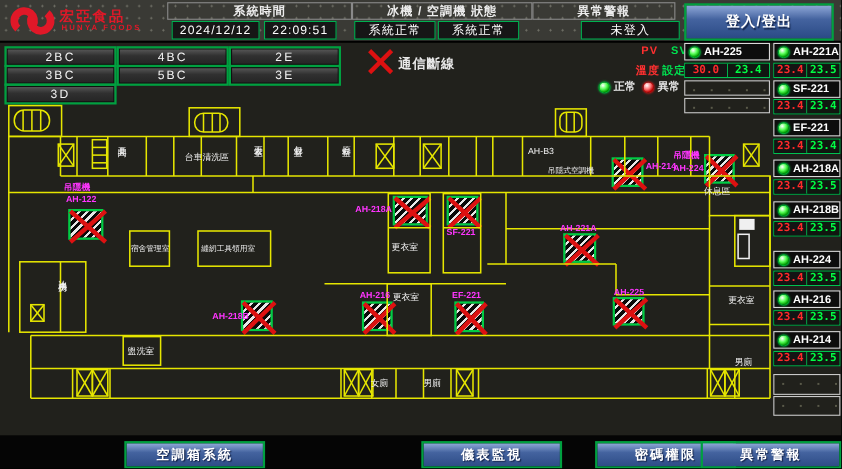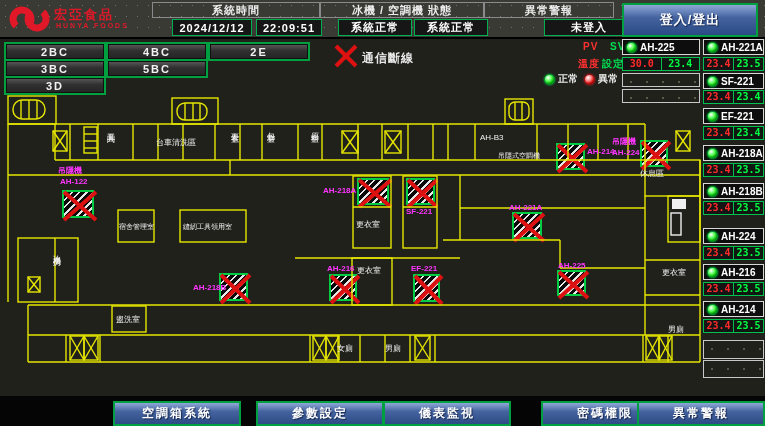--- a/index.html
+++ b/index.html
@@ -11,29 +11,29 @@
        border-bottom:2px solid #000;
        background-image:radial-gradient(circle,rgba(220,220,200,.35) .8px,transparent 1px);
        background-size:11px 11px;}
   .mid{position:absolute;left:0;top:39px;width:765px;height:357px;background:#21211c;}
   .nbar{position:absolute;left:0;top:396px;width:765px;height:30px;background:#050505;}
 
   .abs{position:absolute;}
   .gcell{position:absolute;border:1px solid #8a8a8a;color:#ececec;font-size:11px;font-weight:bold;
          display:flex;align-items:center;justify-content:center;letter-spacing:1px;}
   .gval{position:absolute;border:1px solid #00b050;background:#161616;color:#fff;font-size:11px;
-        font-weight:bold;display:flex;align-items:center;justify-content:center;letter-spacing:1px;margin-left:16px;}
+        font-weight:normal;display:flex;align-items:center;justify-content:center;letter-spacing:1px;}
   .brand{color:#e01828;font-weight:bold;}
   .loginbtn{position:absolute;left:622px;top:3px;width:132px;height:30px;border:2px solid #00a040;
         background:linear-gradient(#8fa8d8,#44639f 42%,#2a4a85);color:#fff;font-size:13px;
         font-weight:bold;display:flex;align-items:center;justify-content:center;letter-spacing:1px;
         text-shadow:1px 1px 1px #14244a;}
   .fbtn{position:absolute;width:98px;height:15px;border:2px solid #00a040;
         background:linear-gradient(#5c5c5c,#303030 45%,#242424);color:#f2f2f2;font-size:11px;
-        font-weight:bold;display:flex;align-items:center;justify-content:center;
+        font-weight:normal;display:flex;align-items:center;justify-content:center;
         box-shadow:inset 0 0 0 1px #101010;letter-spacing:2px;}
   .nbtn{position:absolute;top:401px;width:124px;height:21px;border:2px solid #00a040;
         background:linear-gradient(#8fa8d8,#44639f 40%,#2d4c86);color:#fff;font-size:12px;
         font-weight:bold;display:flex;align-items:center;justify-content:center;letter-spacing:2px;
         text-shadow:1px 1px 1px #14244a;}
   .led{display:inline-block;width:9px;height:9px;border-radius:50%;
        background:radial-gradient(circle at 35% 30%,#fff,#55ff55 40%,#009900 72%,#004400);
        border:1px solid #00aa33;box-shadow:0 0 2px #00cc44;}
   .led.r{background:radial-gradient(circle at 35% 30%,#fff,#ff7777 40%,#bb0000 72%,#550000);
        border-color:#aa1111;box-shadow:0 0 2px #dd2222;}
@@ -84,20 +84,21 @@
     <div class="loginbtn">登入/登出</div>
   </div>
 
   <div class="mid dots"></div>
 
   <div class="fbtn" style="left:4px;top:42px">2BC</div>
   <div class="fbtn" style="left:106px;top:42px">4BC</div>
   <div class="fbtn" style="left:208px;top:42px">2E</div>
   <div class="fbtn" style="left:4px;top:59px">3BC</div>
   <div class="fbtn" style="left:106px;top:59px">5BC</div>
+  <div class="fbtn" style="left:208px;top:59px">3E</div>
   <div class="fbtn" style="left:4px;top:76px">3D</div>
 
   <svg class="commx">
     <line x1="2" y1="2" x2="22" y2="22" stroke="#dd1111" stroke-width="4"></line>
     <line x1="22" y1="2" x2="2" y2="22" stroke="#dd1111" stroke-width="4"></line>
   </svg>
   <div class="commlbl">通信斷線</div>
 
   <div class="pvsv" style="left:583px;top:41px;color:#ff3030">PV</div>
   <div class="pvsv" style="left:610px;top:41px;color:#00e050">SV</div>
@@ -401,38 +402,37 @@
   <div class="pl m" style="left:587px;top:147px">AH-214</div>
   <div class="pl m" style="left:612px;top:137px">吊隱機</div>
   <div class="pl m" style="left:612px;top:148px">AH-224</div>
   <div class="pl m" style="left:509px;top:203px">AH-221A</div>
   <div class="pl m" style="left:193px;top:283px">AH-218B</div>
   <div class="pl m" style="left:327px;top:264px">AH-216</div>
   <div class="pl m" style="left:411px;top:264px">EF-221</div>
   <div class="pl m" style="left:558px;top:261px">AH-225</div>
 
   <div class="pl v" style="left:106px;top:127px">工具間</div>
-  <div class="pl" style="left:156px;top:138px">台車清洗區</div>
+  <div class="pl" style="left:168px;top:138px">台車清洗區</div>
   <div class="pl v" style="left:230px;top:126px">更衣室</div>
   <div class="pl v" style="left:266px;top:126px">包材室</div>
   <div class="pl v" style="left:310px;top:126px">原料室</div>
   <div class="pl" style="left:480px;top:133px">AH-B3</div>
   <div class="pl s7" style="left:498px;top:151px">吊隱式空調機</div>
   <div class="pl" style="left:640px;top:169px">休息區</div>
   <div class="pl" style="left:356px;top:220px">更衣室</div>
   <div class="pl" style="left:357px;top:266px">更衣室</div>
   <div class="pl" style="left:337px;top:344px">女廁</div>
   <div class="pl" style="left:385px;top:344px">男廁</div>
   <div class="pl" style="left:668px;top:325px">男廁</div>
   <div class="pl s7" style="left:119px;top:222px">宿舍管理室</div>
   <div class="pl s7" style="left:183px;top:222px">縫紉工具領用室</div>
   <div class="pl v" style="left:52px;top:248px">冰水機房</div>
   <div class="pl" style="left:116px;top:315px">盥洗室</div>
   <div class="pl" style="left:662px;top:268px">更衣室</div>
 
   <div class="nbar"></div>
   <div class="nbtn" style="left:113px">空調箱系統</div>
-  <div class="nbtn" style="left:256px">參數設定</div>
   <div class="nbtn" style="left:383px">儀表監視</div>
   <div class="nbtn" style="left:541px">密碼權限</div>
   <div class="nbtn" style="left:637px">異常警報</div>
 
 </div>
 
 </body></html>

